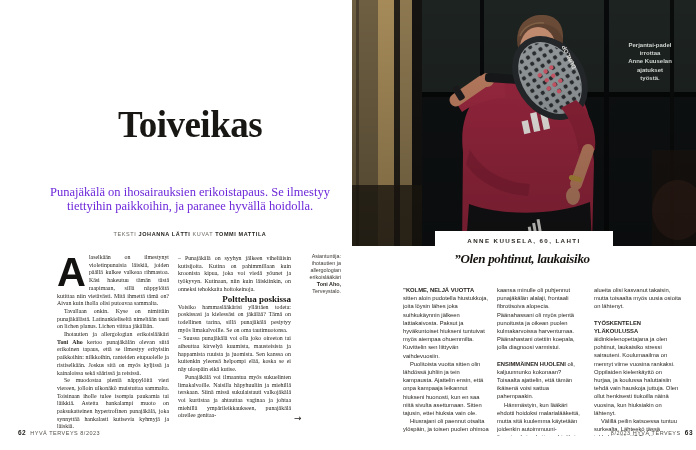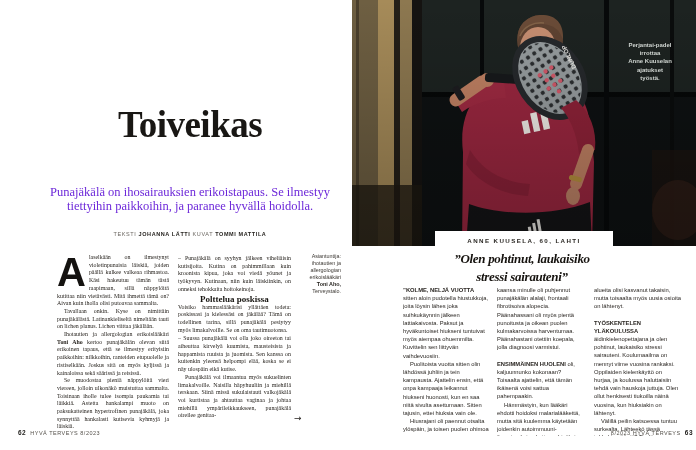--- a/index.html
+++ b/index.html
@@ -16,21 +16,21 @@
   .byline b{color:#26231f;}
   .bodycol{font-size:5.9px;line-height:7.7px;text-align:justify;overflow:hidden;color:#28241f;}
   .bodycol p{margin:0;}
   .bodycol p.ind{text-indent:7px;}
   .bodycol p.dash{margin-top:1px;}
   .col1{left:57px;top:254px;width:112px;height:179px;}
   .col2{left:178px;top:254px;width:113px;height:180px;}
   .dropcap{float:left;font-family:"Liberation Sans",sans-serif;font-weight:700;font-size:40px;
            line-height:33px;margin:2px 3px 0 0;color:#141210;}
   .subhead{font-weight:700;font-size:9px;line-height:10px;margin:6px 0 3px;color:#171511;
-           text-align:center;text-indent:0;}
+           text-align:right;text-indent:0;}
   .expert-note{left:289px;top:253px;width:52px;text-align:right;font-family:"Liberation Sans",sans-serif;
                font-size:5.4px;line-height:7px;color:#3c3833;}
   .expert-note span{display:block;}
   .cont-arrow{left:294px;top:413px;font-size:9px;color:#26221f;font-family:"DejaVu Sans",sans-serif;}
   .folio{font-family:"Liberation Sans",sans-serif;font-size:5.5px;letter-spacing:.5px;color:#55514b;}
   .folio b{color:#1d1b18;font-size:6.5px;}
   .folio-left{left:18px;top:429px;}
   .folio-right{left:540px;top:429px;width:153px;text-align:right;}
   
   .photo{left:352px;top:0;width:344px;height:246px;}
@@ -204,21 +204,20 @@
     <span>Anne Kuuselan</span>
     <span>ajatukset</span>
     <span>työstä.</span>
   </div>
 
   <div class="abs quote-box"></div>
   <div class="abs kicker">ANNE KUUSELA, 60, LAHTI</div>
 
   <div class="abs quote">
     <span>”Olen pohtinut, laukaisiko</span>
-    <span>stressi sairauteni”</span>
   </div>
 
   <div class="abs rcol rcol1">
     <p><span class="rlead">”KOLME, NELJÄ VUOTTA</span><span> sitten aloin pudotella hiustukkoja, joita löysin lähes joka suihkukäynnin jälkeen lattiakaivosta. Paksut ja hyväkuntoiset hiukseni tuntuivat myös aiempaa ohuemmilta. Kuvittelin sen liittyvän vaihdevuosiin.</span></p>
     <p class="ind">Puolitoista vuotta sitten olin lähdössä juhliin ja tein kampausta. Ajattelin ensin, että onpa kampaaja leikannut hiukseni huonosti, kun en saa niitä sivulta asettumaan. Sitten tajusin, ettei hiuksia vain ole.</p>
     <p class="ind">Hiusrajani oli paennut otsalta ylöspäin, ja toisen puolen ohimoa oli lähes kalju. Huolestuin, että tässä on nyt jotain.</p>
 
   </div>
 
   <div class="abs rcol rcol2">

